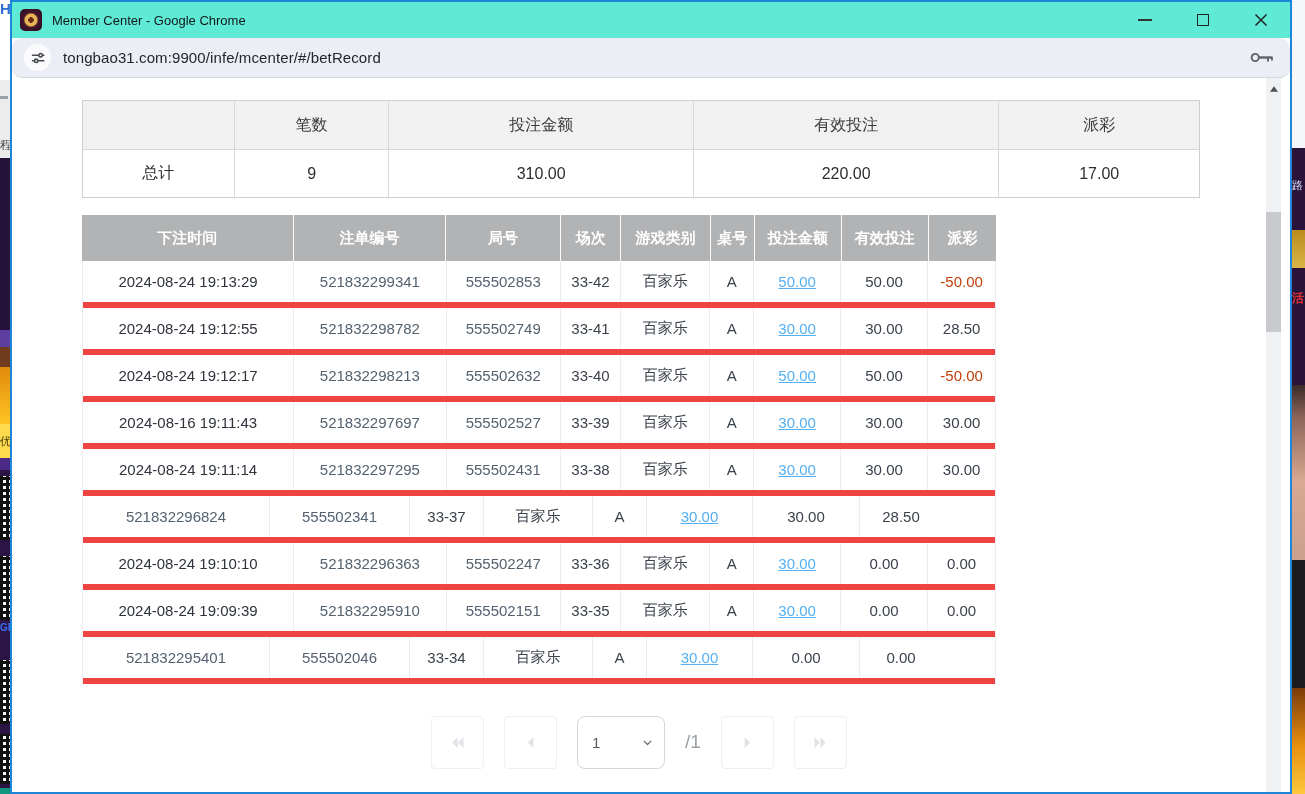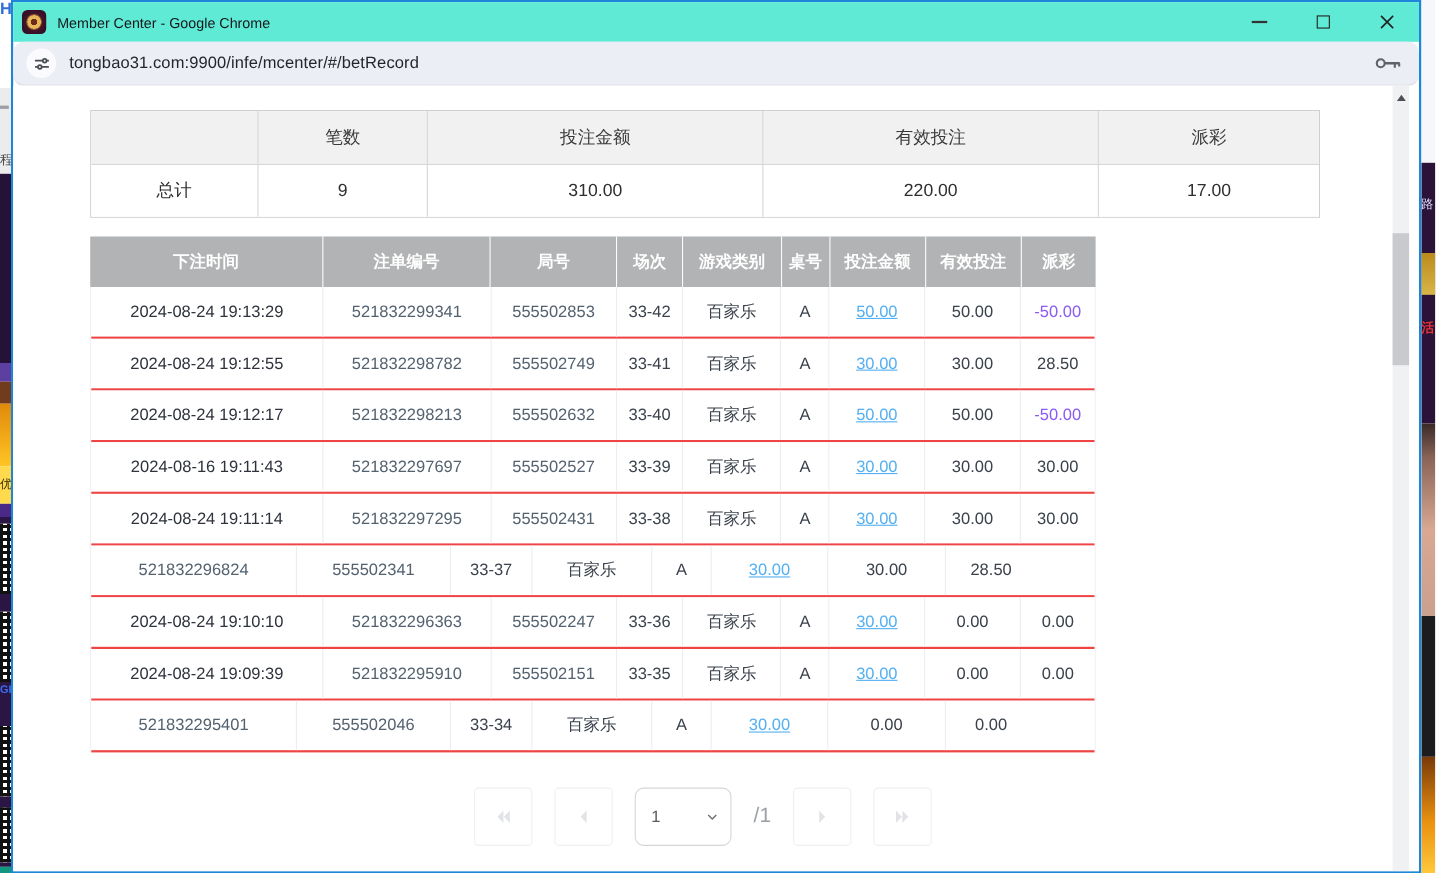--- a/index.html
+++ b/index.html
@@ -58,28 +58,28 @@
   .sum-head .sc { color:#3a3a3a; }
   .s0{width:152px} .s1{width:155px} .s2{width:305px} .s3{width:306px} .s4{width:200px}
 
   
   .bet-table { position:absolute; left:70px; top:137px; width:914px; }
   .bet-head { display:flex; height:46px; background:#b2b3b5; }
   .th { display:flex; align-items:center; justify-content:center;
     color:#fff; font-size:15px; font-weight:600; border-right:1px solid #fcfcfc; }
   .th:last-child { border-right:none; }
   .bet-body { border-left:1px solid #ededef; border-right:1px solid #ededef; }
-  .tr { display:flex; height:47px; border-bottom:2px solid #ef4444; background:#fff; }
+  .tr { display:flex; height:47px; border-bottom:6px solid #ef4444; background:#fff; }
   .td { display:flex; align-items:center; justify-content:center;
     font-size:15px; color:#3b424c; border-right:1px solid #ededef; }
   .td:last-child { border-right:none; }
   .td.time { color:#2e333c; }
   .td.num  { color:#54626f; }
   .td .link { color:#54b0f2; text-decoration:underline; cursor:pointer; }
-  .td.neg  { color:#8b5cf6; }
+  .td.neg  { color:#c2410c; }
   .c0{width:259px} .c1{width:187px} .c2{width:140px} .c3{width:74px} .c4{width:109px}
   .c5{width:54px}  .c6{width:106px} .c7{width:107px} .c8{width:82px}
 
   
   .pagination { position:absolute; left:0; right:24px; top:637px; height:54px;
     display:flex; align-items:center; justify-content:center; gap:20px; }
   .pg-btn { width:53px; height:53px; background:#fff; border:1px solid #efefef;
     border-radius:4px; display:flex; align-items:center; justify-content:center; cursor:default; }
   .pg-btn svg { fill:#e2e3e6; }
   .pg-select { width:88px; height:53px; border:1px solid #d6d6d6; border-radius:8px;

